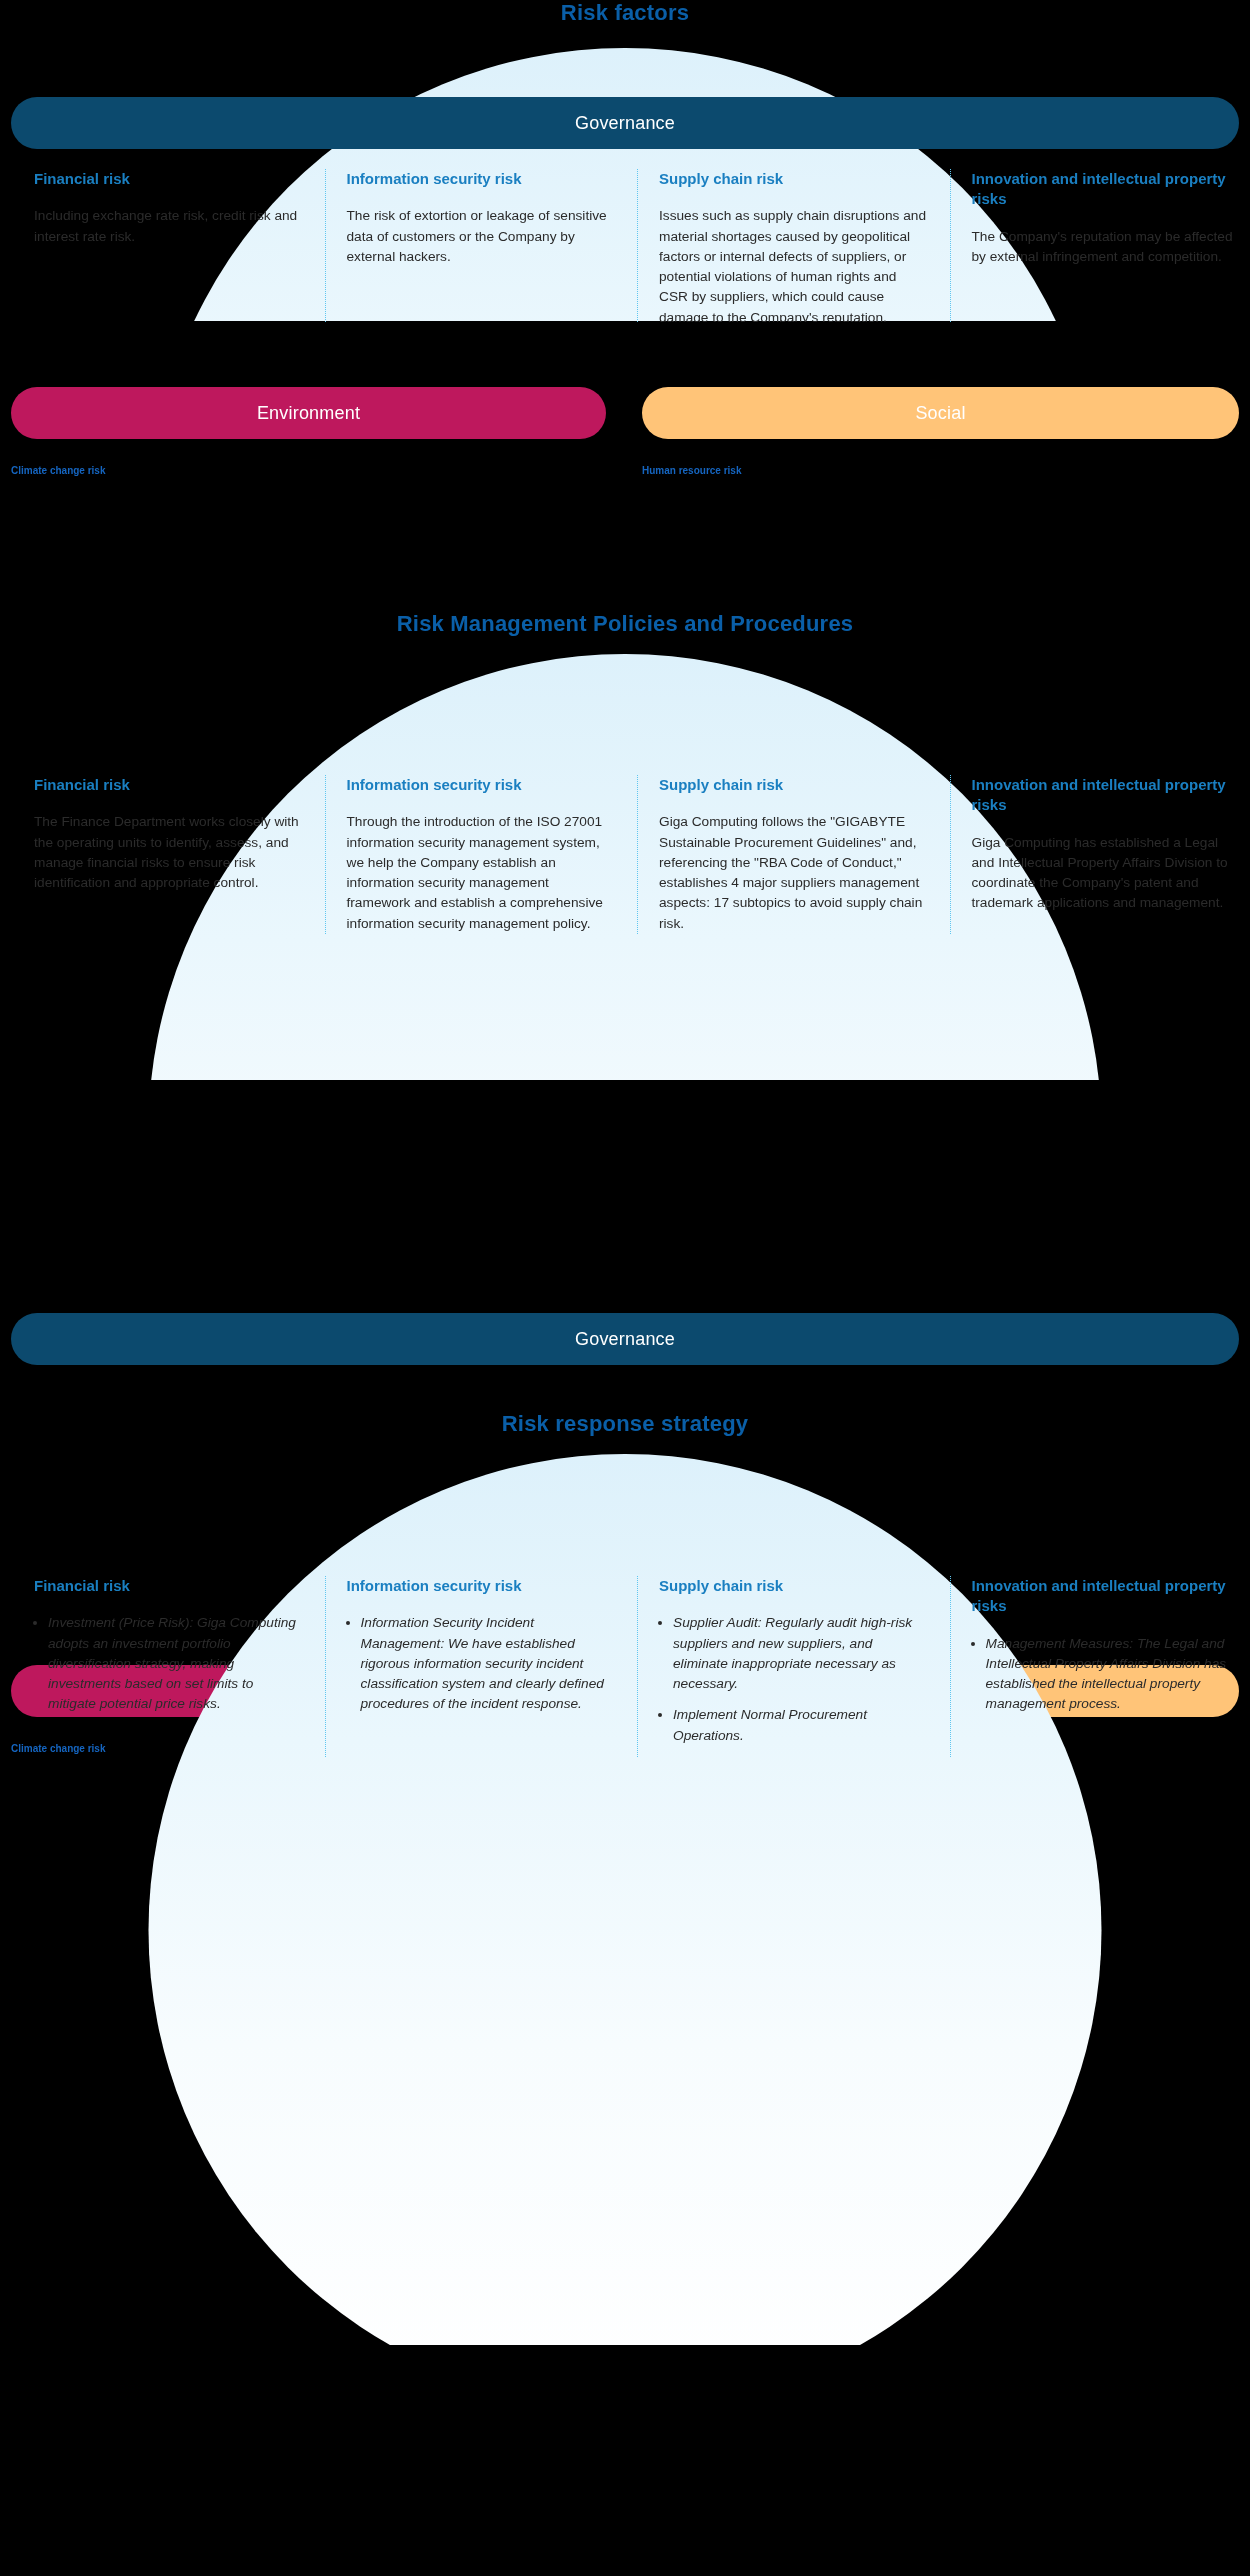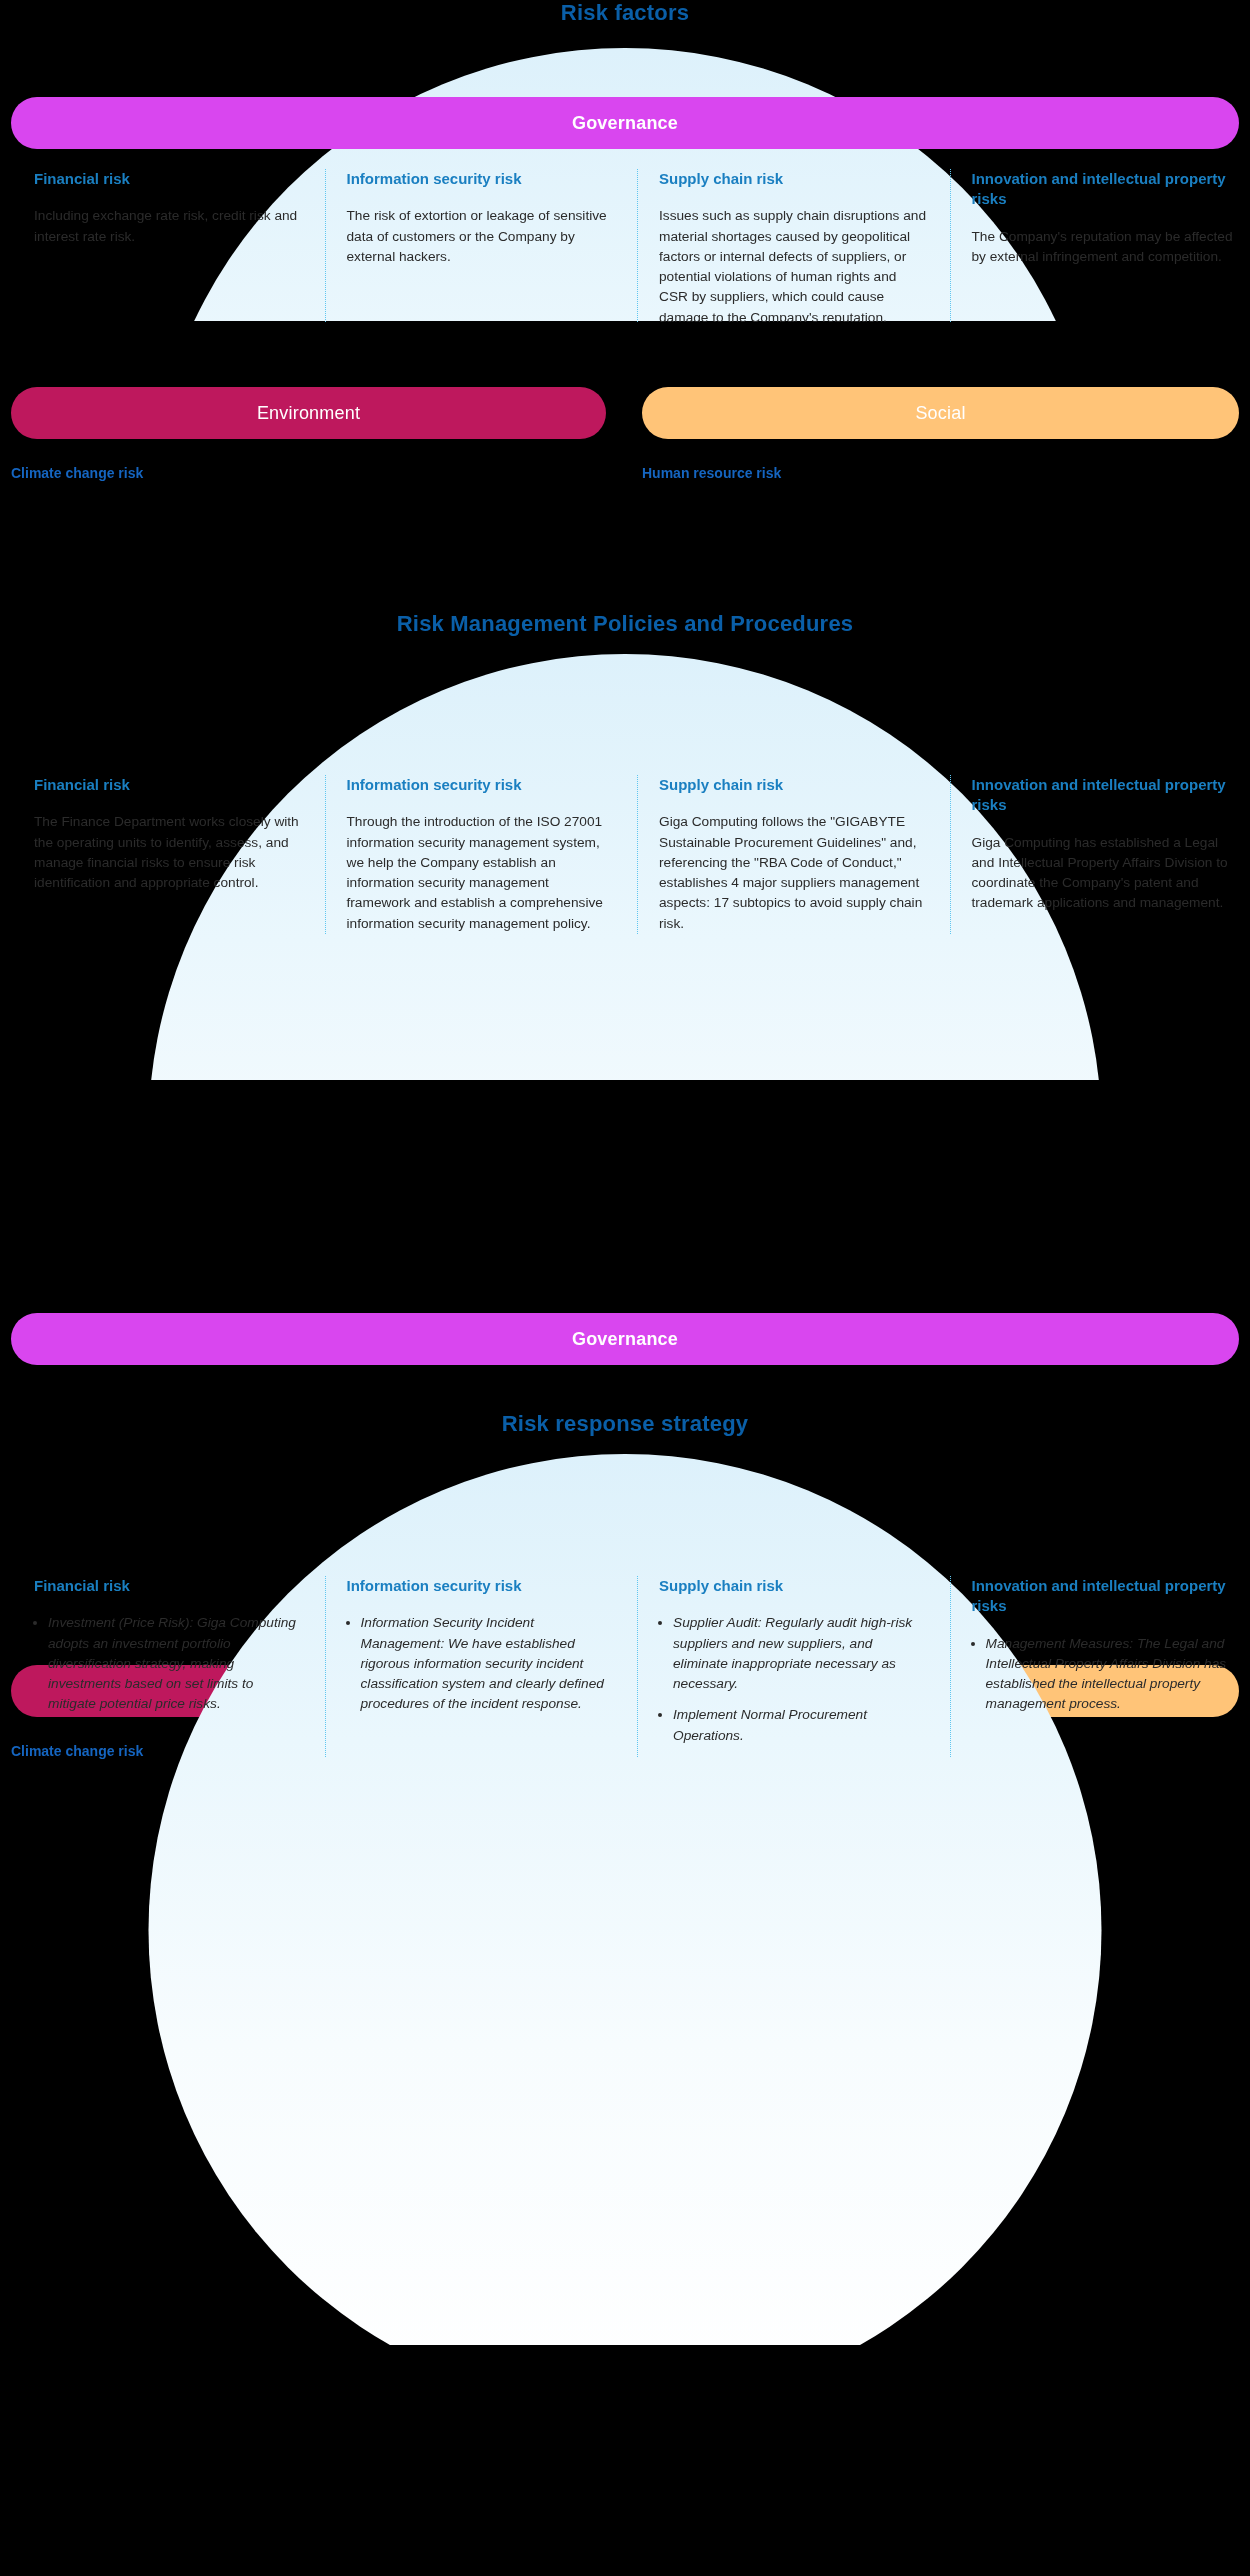--- a/index.html
+++ b/index.html
@@ -38,21 +38,21 @@
     position:absolute;
     height:52px;
     border-radius:26px;
     display:flex;
     align-items:center;
     justify-content:center;
     color:#fff;
     font-size:18px;
     letter-spacing:0.2px;
   }
-  .pill-gov{left:11px;width:1228px;background:#d946ef;font-weight:bold;}
+  .pill-gov{left:11px;width:1228px;background:#0c4a6e;}
   .pill-env{left:11px;width:595px;background:#be185d;}
   .pill-soc{left:642px;width:597px;background:#ffc478;}
 
   
   .cols{position:absolute;left:12px;width:1250px;display:flex;}
   .col{
     position:relative;
     width:313px;
     box-sizing:border-box;
     padding:0 22px 0 22px;
@@ -94,21 +94,21 @@
     font-size:13.7px;
     line-height:1.48;
   }
   .col li{margin:0 0 11px 0;font-style:italic;}
 
   
   .sub-label{
     position:absolute;
     color:#1565c0;
     font-weight:bold;
-    font-size:14px;
+    font-size:10px;
   }
 
   
   .clipwrap{
     position:absolute;
     left:0;width:1250px;
     overflow:hidden;
   }
 </style>
 </head>

